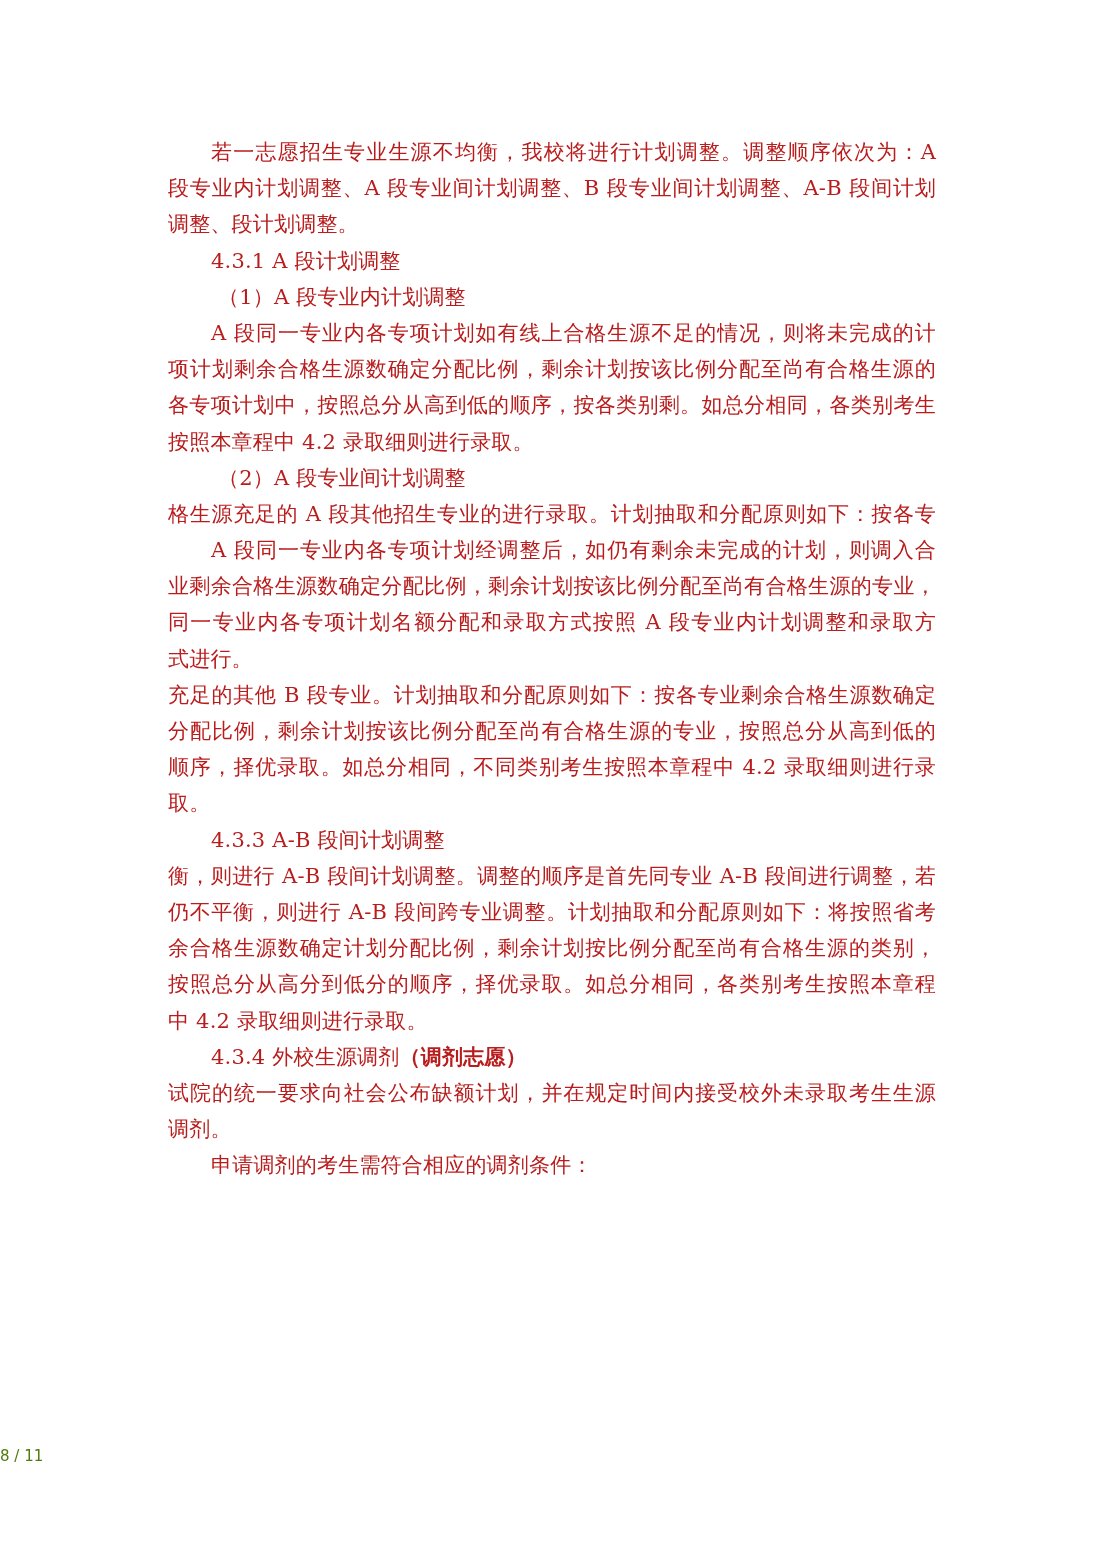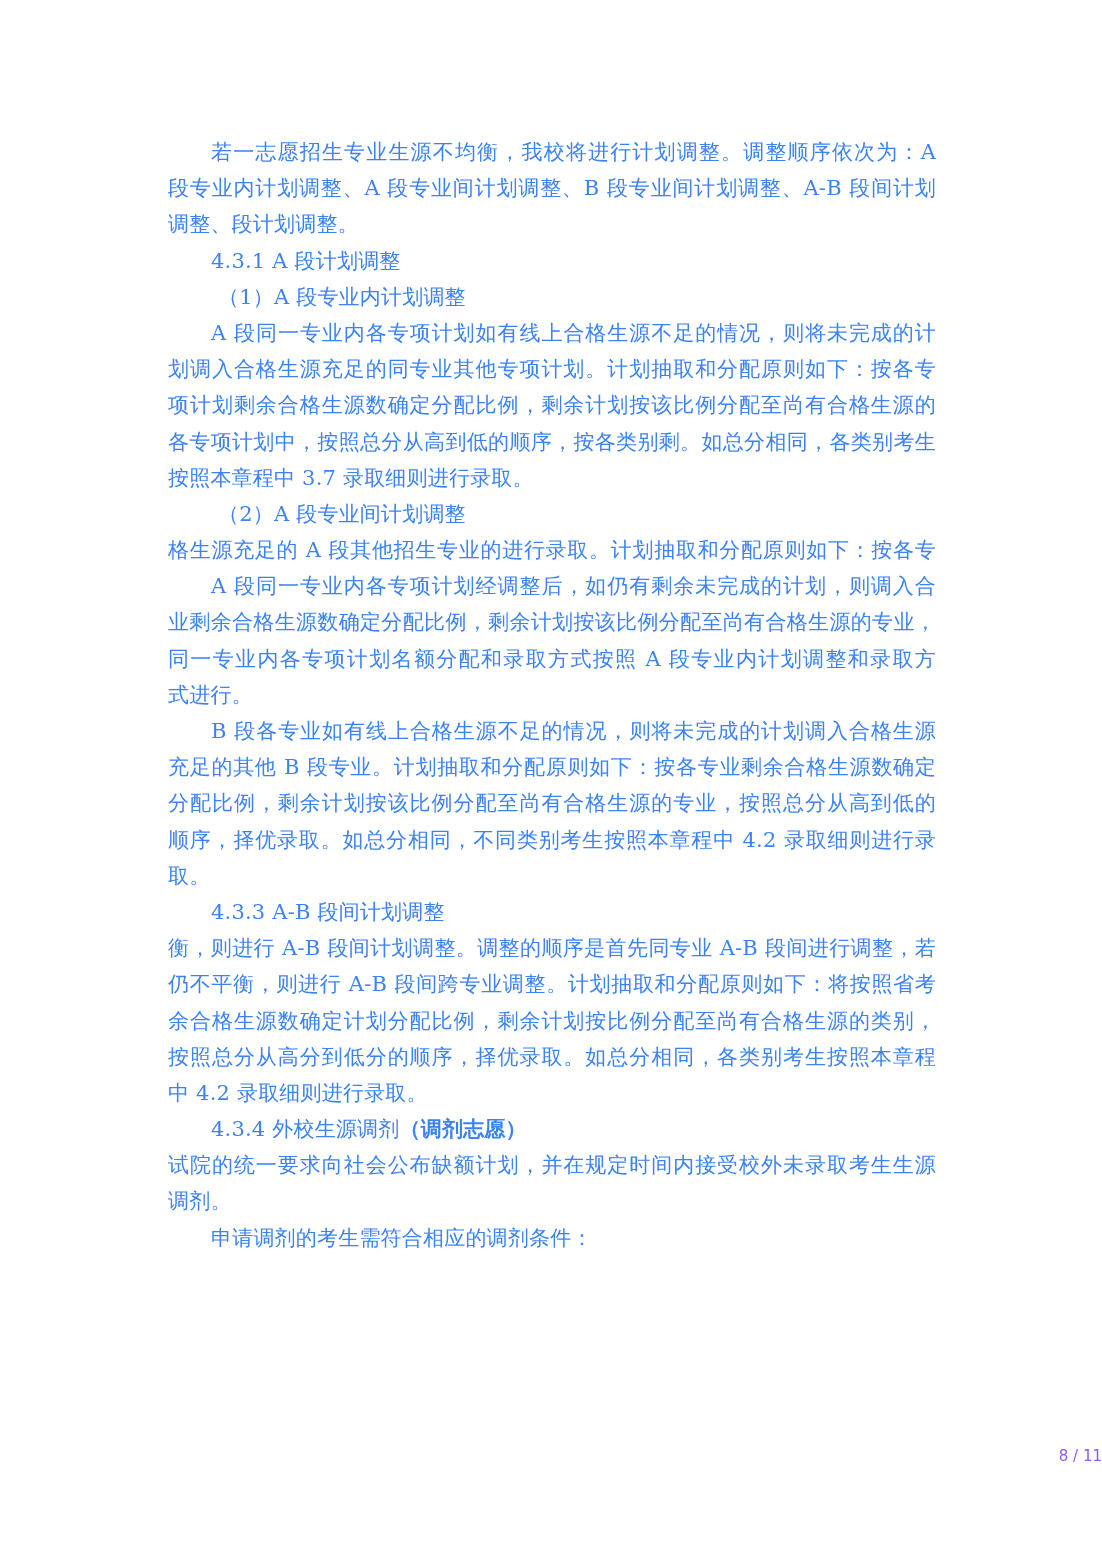--- a/index.html
+++ b/index.html
@@ -3,72 +3,70 @@
   <meta charset="utf-8">
   <style>
     html, body { margin: 0; padding: 0; background: #ffffff; }
     body { width: 1102px; height: 1559px; position: relative; overflow: hidden; }
     .page {
       position: absolute; left: 0; top: 0; width: 1102px; height: 1559px; background: #ffffff;
     }
     .content {
       position: absolute; left: 168px; top: 134px; width: 768px;
       font-family: "DejaVu Serif", "Liberation Serif", serif;
-      font-size: 21px; color: #3b82f6;
+      font-size: 21px; color: #b91c1c;
     }
     .line {
       height: 36.2px; line-height: 36.2px; white-space: nowrap;
       text-align: justify; text-align-last: justify;
       letter-spacing: 0.2px;
     }
     .line.last { text-align-last: left; }
     .ind { padding-left: 43px; }
     .ind-sub { padding-left: 50px; }
     .bold { font-weight: bold; }
     .page-number {
-      position: absolute; left: 0; width: 1102px; top: 1447px; text-align: right;
-      font-family: "DejaVu Sans", "Liberation Sans", sans-serif; font-size: 15px; color: #8b5cf6;
+      position: absolute; left: 0; width: 1102px; top: 1447px; text-align: left;
+      font-family: "DejaVu Sans", "Liberation Sans", sans-serif; font-size: 15px; color: #4d7c0f;
     }
   </style>
 </head>
 <body>
 
 <div class="page">
   <div class="content">
 
     <div>
       <div class="line ind">若一志愿招生专业生源不均衡，我校将进行计划调整。调整顺序依次为：A</div>
       <div class="line">段专业内计划调整、A 段专业间计划调整、B 段专业间计划调整、A-B 段间计划</div>
       <div class="line last">调整、段计划调整。</div>
     </div>
 
     <div class="line last ind">4.3.1 A 段计划调整</div>
     <div class="line last ind-sub">（1）A 段专业内计划调整</div>
 
     <div>
       <div class="line ind">A 段同一专业内各专项计划如有线上合格生源不足的情况，则将未完成的计</div>
-      <div class="line">划调入合格生源充足的同专业其他专项计划。计划抽取和分配原则如下：按各专</div>
       <div class="line">项计划剩余合格生源数确定分配比例，剩余计划按该比例分配至尚有合格生源的</div>
       <div class="line">各专项计划中，按照总分从高到低的顺序，按各类别剩。如总分相同，各类别考生</div>
-      <div class="line last">按照本章程中 3.7 录取细则进行录取。</div>
+      <div class="line last">按照本章程中 4.2 录取细则进行录取。</div>
     </div>
 
     <div class="line last ind-sub">（2）A 段专业间计划调整</div>
 
     <div>
       <div class="line">格生源充足的 A 段其他招生专业的进行录取。计划抽取和分配原则如下：按各专</div>
       <div class="line ind">A 段同一专业内各专项计划经调整后，如仍有剩余未完成的计划，则调入合</div>
       <div class="line">业剩余合格生源数确定分配比例，剩余计划按该比例分配至尚有合格生源的专业，</div>
       <div class="line">同一专业内各专项计划名额分配和录取方式按照 A 段专业内计划调整和录取方</div>
       <div class="line last">式进行。</div>
     </div>
 
 
     <div>
-      <div class="line ind">B 段各专业如有线上合格生源不足的情况，则将未完成的计划调入合格生源</div>
       <div class="line">充足的其他 B 段专业。计划抽取和分配原则如下：按各专业剩余合格生源数确定</div>
       <div class="line">分配比例，剩余计划按该比例分配至尚有合格生源的专业，按照总分从高到低的</div>
       <div class="line">顺序，择优录取。如总分相同，不同类别考生按照本章程中 4.2 录取细则进行录</div>
       <div class="line last">取。</div>
     </div>
 
     <div class="line last ind">4.3.3 A-B 段间计划调整</div>
 
     <div>
       <div class="line">衡，则进行 A-B 段间计划调整。调整的顺序是首先同专业 A-B 段间进行调整，若</div>

